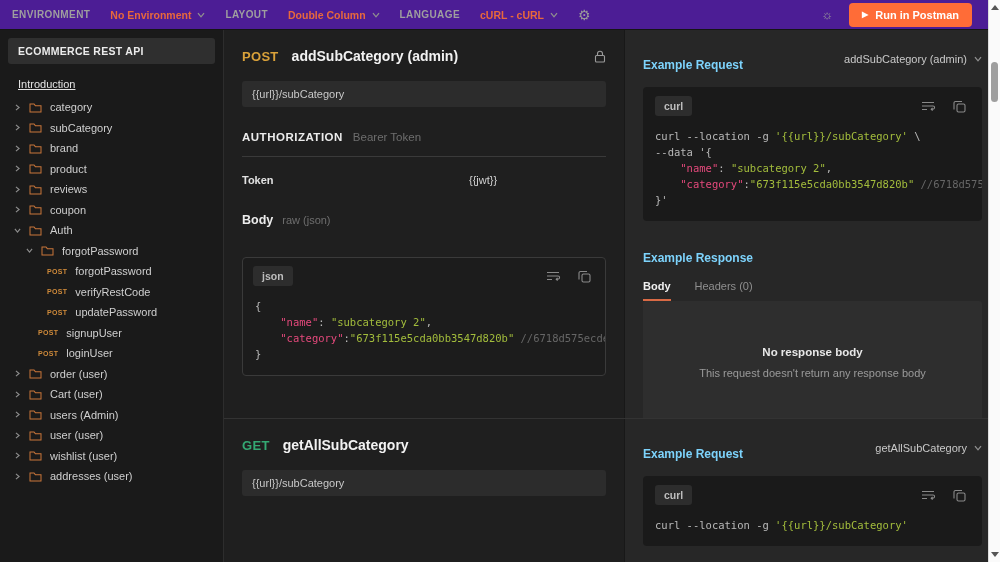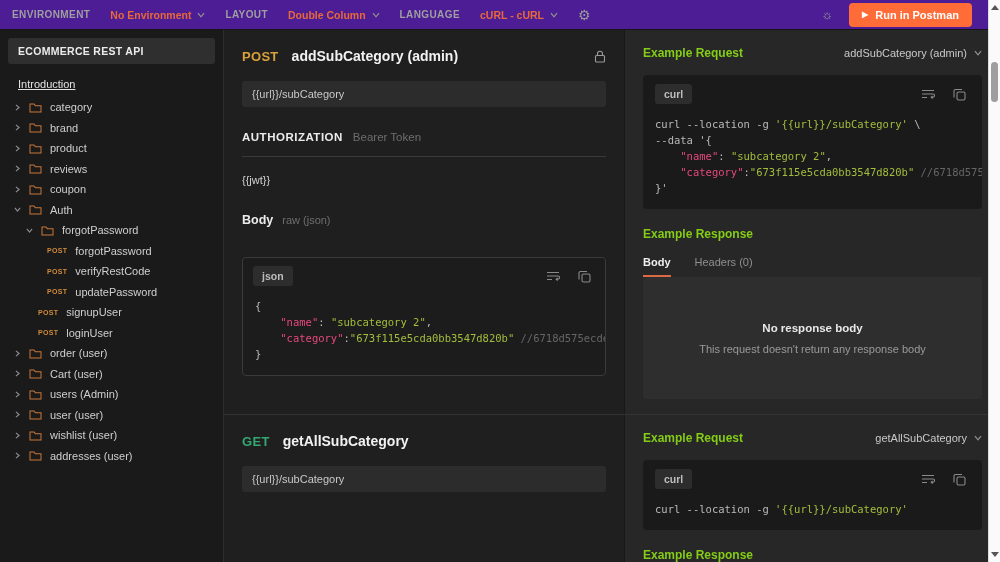--- a/index.html
+++ b/index.html
@@ -85,21 +85,21 @@
   .code-body {
     padding:8px 12px 13px 12px; font-family:"DejaVu Sans Mono", monospace;
     font-size:10.5px; line-height:16px; color:#b9b9b9; white-space:pre; overflow:hidden;
   }
   .tok-key { color:#e5497c; }
   .tok-str { color:#a3bd3c; }
   .tok-com { color:#666666; }
 
   
   .ex-head { display:flex; align-items:center; margin-top:4px; }
-  .ex-title { color:#84cc16; font-weight:bold; font-size:12px; }
+  .ex-title { color:#7dd3fc; font-weight:bold; font-size:12px;margin-top:12px; }
   .ex-select { margin-left:auto; color:#c9c9c9; font-size:11px; display:flex; align-items:center; gap:7px; cursor:pointer; }
   .ex-code { margin-top:15px; background:#1a1a1a; border-radius:4px; overflow:hidden; }
   .ex-code .code-head { padding:9px 12px 4px 12px; }
   .tabs { display:flex; gap:24px; margin-top:15px; }
   .tab { font-size:11px; color:#8f8f8f; padding-bottom:7px; cursor:pointer; }
   .tab.active { color:#f0f0f0; font-weight:bold; border-bottom:2px solid #d96a45; }
   .resp-panel {
     background:#2e2e2e; border-radius:3px; height:122px;
     display:flex; flex-direction:column; align-items:center; justify-content:center; gap:9px;
   }
@@ -170,20 +170,29 @@
           </svg>
         <span class="tree-label">category</span>
       </div>
       <div class="tree-row pl0">
         <svg class="chev" width="7" height="7" viewBox="0 0 8 8">
             <path d="M2.2 1 L5.8 4 L2.2 7" fill="none" stroke="#8f8f8f" stroke-width="1.3"></path>
           </svg>
         <svg class="folder" width="13" height="11" viewBox="0 0 14 12">
             <path d="M1 2.2 h4.4 l1.4 1.8 H13 v7 H1 z" fill="none" stroke="#c9763a" stroke-width="1.1"></path>
           </svg>
+        <span class="tree-label">subCategory</span>
+      </div>
+      <div class="tree-row pl0">
+        <svg class="chev" width="7" height="7" viewBox="0 0 8 8">
+            <path d="M2.2 1 L5.8 4 L2.2 7" fill="none" stroke="#8f8f8f" stroke-width="1.3"></path>
+          </svg>
+        <svg class="folder" width="13" height="11" viewBox="0 0 14 12">
+            <path d="M1 2.2 h4.4 l1.4 1.8 H13 v7 H1 z" fill="none" stroke="#c9763a" stroke-width="1.1"></path>
+          </svg>
         <span class="tree-label">brand</span>
       </div>
       <div class="tree-row pl0">
         <svg class="chev" width="7" height="7" viewBox="0 0 8 8">
             <path d="M2.2 1 L5.8 4 L2.2 7" fill="none" stroke="#8f8f8f" stroke-width="1.3"></path>
           </svg>
         <svg class="folder" width="13" height="11" viewBox="0 0 14 12">
             <path d="M1 2.2 h4.4 l1.4 1.8 H13 v7 H1 z" fill="none" stroke="#c9763a" stroke-width="1.1"></path>
           </svg>
         <span class="tree-label">product</span>
@@ -314,20 +323,21 @@
                 <path d="M3.5 5.5 V3.8 a2.5 2.5 0 0 1 5 0 V5.5" fill="none" stroke="#9a9a9a" stroke-width="1.1"></path>
               </svg>
           </span>
         </div>
         <div class="url-bar">{{url}}/subCategory</div>
         <div class="auth-row">
           <span class="auth-label">AUTHORIZATION</span>
           <span class="auth-type">Bearer Token</span>
         </div>
         <div class="token-row">
+          <span class="token-label">Token</span>
           <span class="token-value">{{jwt}}</span>
         </div>
         <div class="body-row">
           <span class="body-label">Body</span>
           <span class="body-mode">raw (json)</span>
         </div>
         <div class="code-block">
           <div class="code-head">
             <span class="lang-chip">json</span>
             <span class="code-icons">

